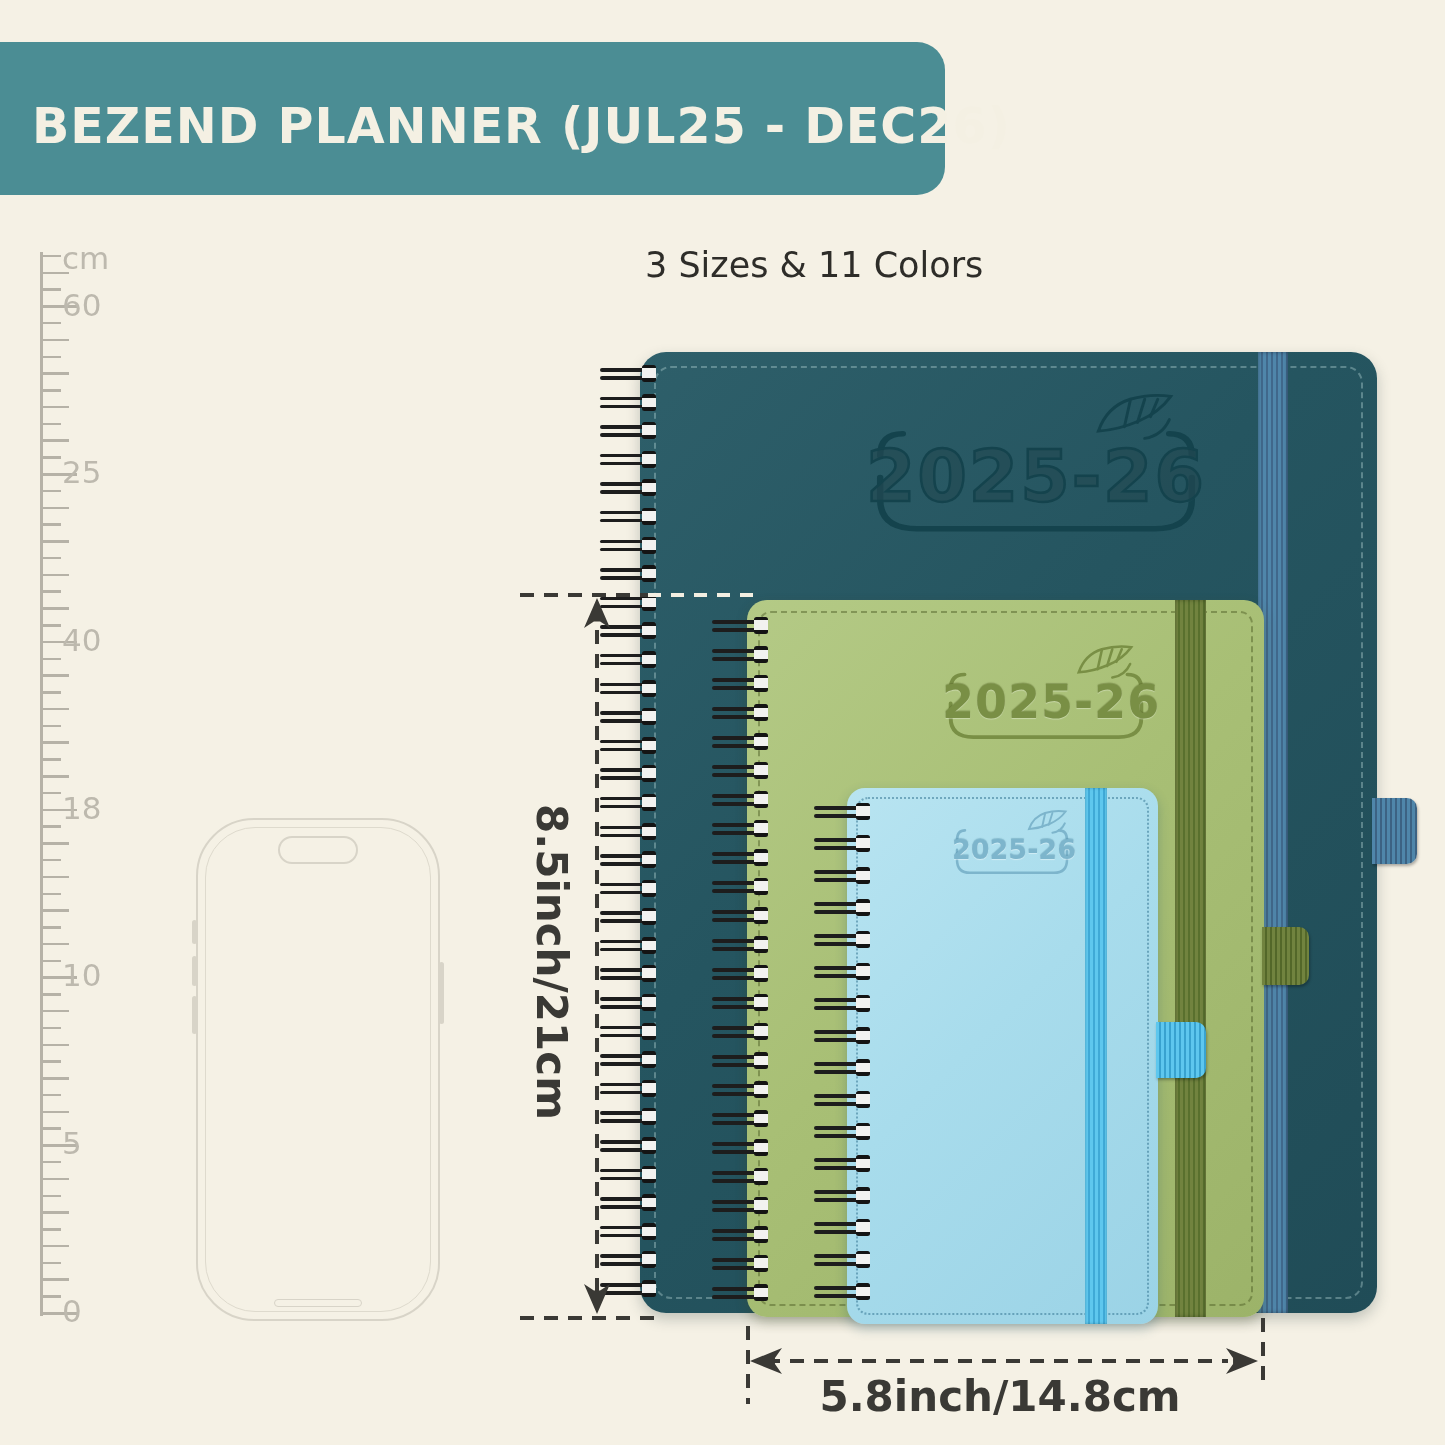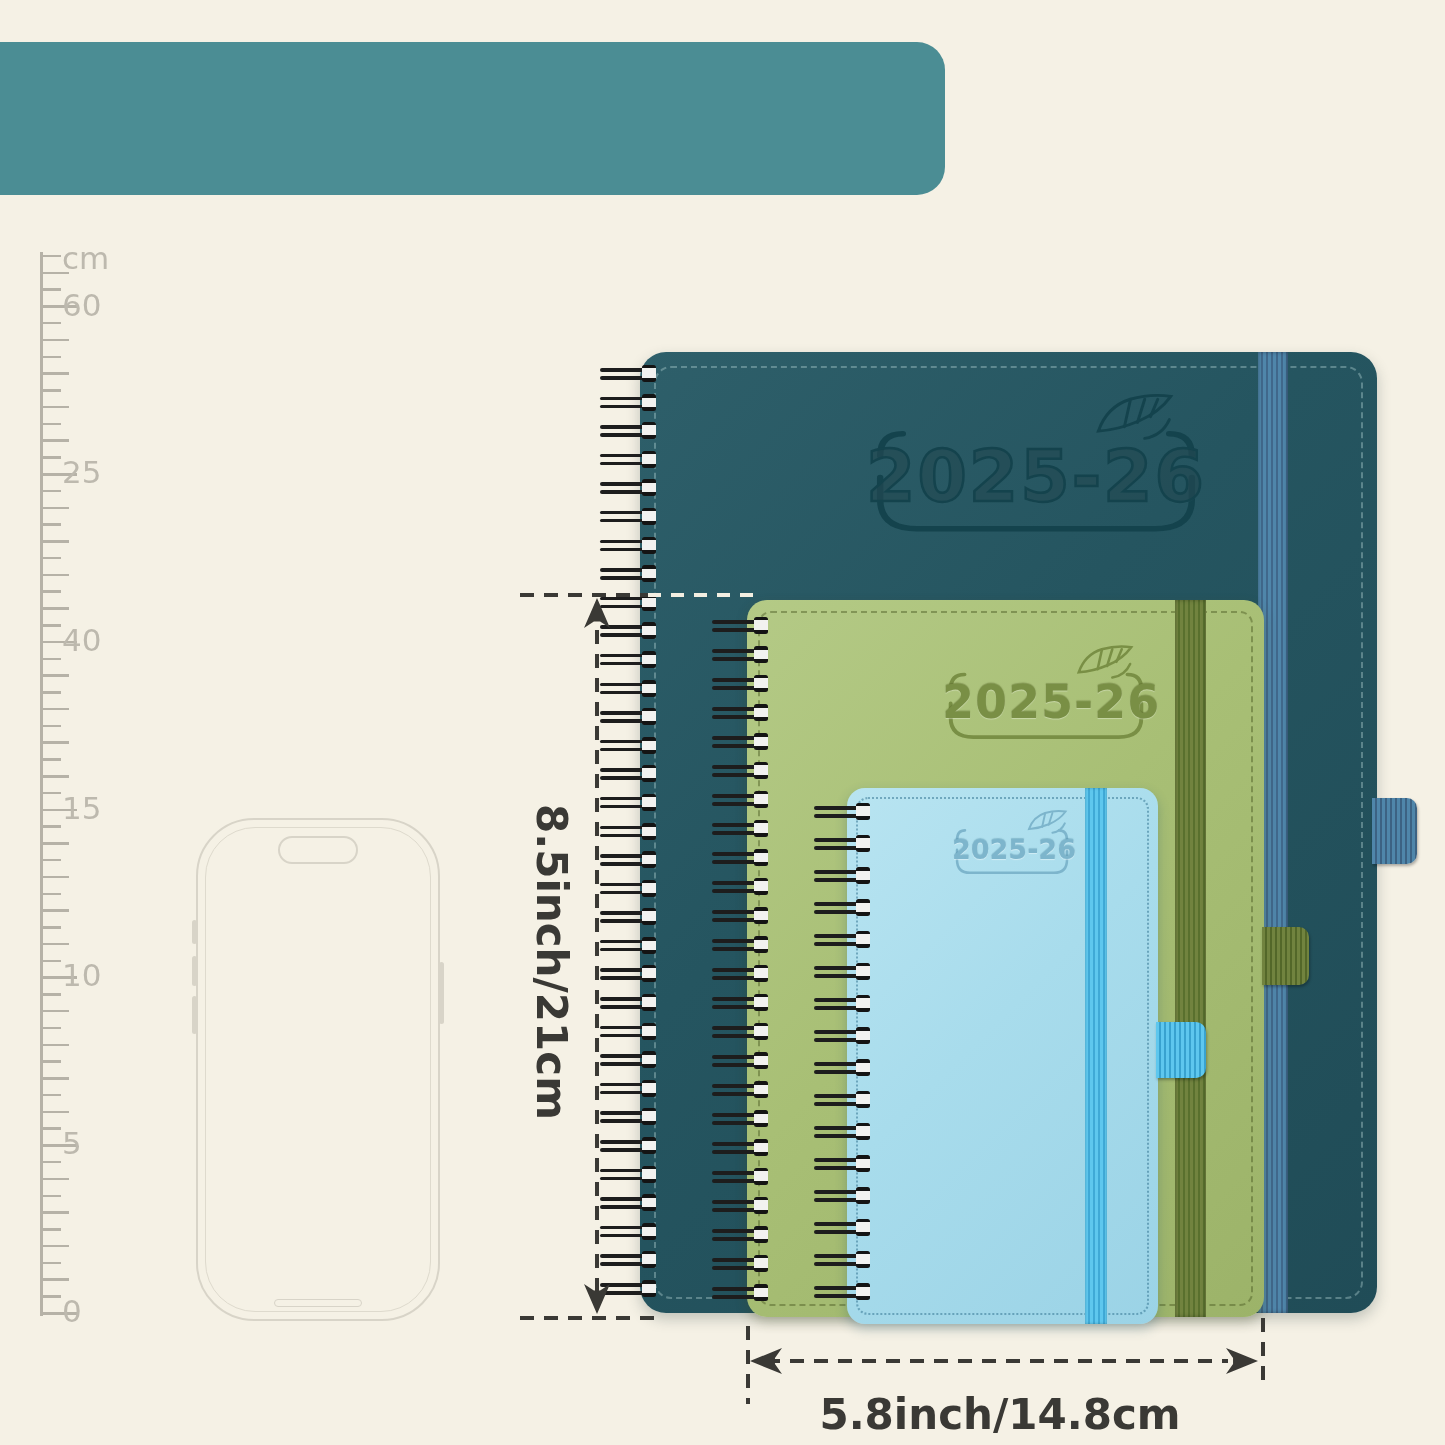--- a/index.html
+++ b/index.html
@@ -104,31 +104,33 @@
   .dim{z-index:40;position:absolute;}
   .dash-h{height:4px;background:repeating-linear-gradient(90deg,#3a3935 0 14px,transparent 14px 24px);}
   .dash-h.light{background:repeating-linear-gradient(90deg,#f3efe2 0 13px,transparent 13px 23px);}
   .dash-v{width:4px;background:repeating-linear-gradient(180deg,#3a3935 0 14px,transparent 14px 24px);}
   .arrow-up{width:26px;height:30px;background:#3a3935;clip-path:polygon(50% 0,100% 100%,62% 78%,38% 78%,0 100%);}
   .arrow-down{width:26px;height:30px;background:#3a3935;clip-path:polygon(50% 100%,100% 0,62% 22%,38% 22%,0 0);}
   .arrow-left{width:32px;height:26px;background:#3a3935;clip-path:polygon(0 50%,100% 0,78% 38%,78% 62%,100% 100%);}
   .arrow-right{width:32px;height:26px;background:#3a3935;clip-path:polygon(100% 50%,0 0,22% 38%,22% 62%,0 100%);}
   .dim-label{font-size:42px;font-weight:bold;color:#3a3935;white-space:nowrap;}
   .dim-label.v{transform:translate(-50%,-50%) rotate(90deg);}
-  .dim-label.h{transform:translate(-50%,-50%);margin-top:18px;}
+  .dim-label.h{transform:translate(-50%,-50%);}
 </style>
 </head>
 <body>
 
 <div id="canvas">
 
   <div class="banner">
+    <div class="banner-title">BEZEND PLANNER (JUL25 - DEC26)</div>
   </div>
 
   <div class="features">
+    <div>3 Sizes &amp; 11 Colors</div>
   </div>
 
   <div>
     <div class="ruler-line"></div>
     <div id="ruler-ticks">
         <div class="tick" style="top: 1312px; width: 34px;"></div>
         <div class="tick" style="top: 1295.22px; width: 18px;"></div>
         <div class="tick" style="top: 1278.44px; width: 26px;"></div>
         <div class="tick" style="top: 1261.66px; width: 18px;"></div>
         <div class="tick" style="top: 1244.88px; width: 26px;"></div>
@@ -189,21 +191,21 @@
         <div class="tick" style="top: 321.98px; width: 18px;"></div>
         <div class="tick" style="top: 305.2px; width: 34px;"></div>
         <div class="tick" style="top: 288.42px; width: 18px;"></div>
         <div class="tick" style="top: 271.64px; width: 26px;"></div>
         <div class="tick" style="top: 254.86px; width: 18px;"></div>
       </div>
     <div class="ruler-label" style="top:240px;">cm</div>
     <div class="ruler-label" style="top:287px;">60</div>
     <div class="ruler-label" style="top:454px;">25</div>
     <div class="ruler-label" style="top:622px;">40</div>
-    <div class="ruler-label" style="top:790px;">15</div>
+    <div class="ruler-label" style="top:790px;">18</div>
     <div class="ruler-label" style="top:957px;">10</div>
     <div class="ruler-label" style="top:1125px;">5</div>
     <div class="ruler-label" style="top:1293px;">0</div>
   </div>
 
   <div class="phone">
     <div class="phone-inner"></div>
     <div class="phone-island"></div>
     <div class="phone-port"></div>
     <div class="pbtn" style="left:-6px;top:100px;height:24px;"></div>

